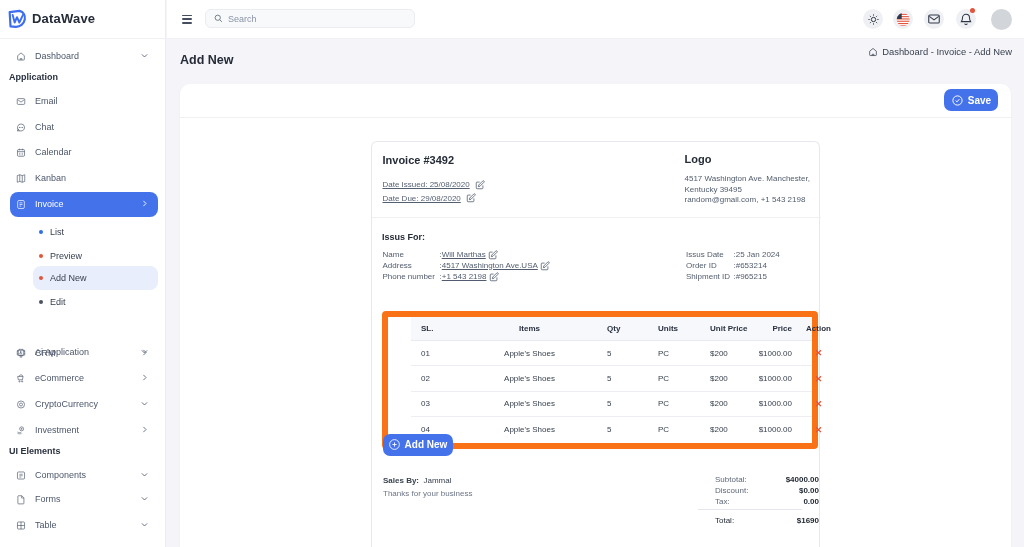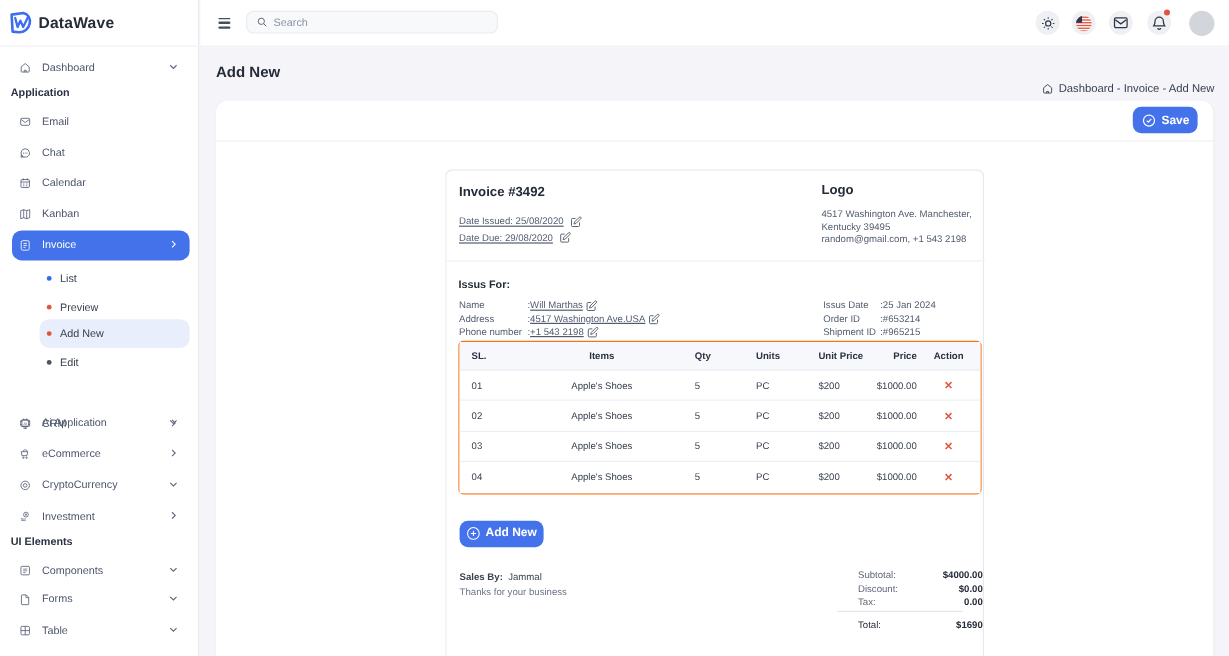--- a/index.html
+++ b/index.html
@@ -21,42 +21,42 @@
 .sub.active { background:#e8eefb; border-radius:8px; }
 
 #topbar { position:absolute; left:167px; top:0; width:857px; height:39px; background:#fff; border-bottom:1px solid #f0f0f5; }
 #burger { position:absolute; left:14.5px; top:14.5px; width:10px; }
 #burger div { height:1.5px; background:#444e5e; margin-bottom:2.4px; border-radius:1px; }
 #search { position:absolute; left:38px; top:9px; width:210px; height:19px; background:#f8f9fb; border:1px solid #ebecf2; border-radius:6px; display:flex; align-items:center; color:#8a93a5; font-size:9px; }
 #search svg { margin-left:8px; margin-right:5px; }
 .tico { position:absolute; top:9px; width:20px; height:20px; border-radius:50%; background:#eef0f4; display:flex; align-items:center; justify-content:center; }
 
 #pgtitle { position:absolute; left:180px; top:52.5px; font-size:12.5px; font-weight:bold; color:#252b37; }
-#crumb { position:absolute; right:12px; top:68px; font-size:9.4px; color:#39414f; display:flex; align-items:center; gap:4px; }
+#crumb { position:absolute; right:12px; top:46px; font-size:9.4px; color:#39414f; display:flex; align-items:center; gap:4px; }
 
 #card { position:absolute; left:180px; top:84px; width:831px; height:480px; background:#fff; border-radius:10px 10px 0 0; box-shadow:0 1px 3px rgba(30,35,60,0.04); }
 #cardhead { position:absolute; left:0; top:0; width:831px; height:34px; border-bottom:1px solid #eef0f4; }
 #savebtn { position:absolute; right:13px; top:5px; width:54px; height:22px; background:#4472eb; border-radius:7px; color:#fff; font-size:10px; font-weight:bold; display:flex; align-items:center; justify-content:center; gap:4px; }
 
 #panel { position:absolute; left:191px; top:56.5px; width:449px; height:424px; border:1px solid #e7e8ee; border-radius:6px 6px 0 0; border-bottom:none; background:#fff; }
 #inv-title { position:absolute; left:10.5px; top:12px; font-size:11px; font-weight:bold; color:#252b37; }
 .dateline { position:absolute; left:10.5px; font-size:8px; color:#555f72; display:flex; align-items:center; gap:5px; }
 .dateline .u { text-decoration:underline; }
 #logoblk { position:absolute; left:312.5px; top:11.5px; }
 #logoblk .h { font-size:11px; font-weight:bold; color:#252b37; }
 #logoblk .adr { margin-top:9px; font-size:8px; line-height:10.5px; color:#525c6e; white-space:nowrap; }
 .hdiv { position:absolute; left:0; width:449px; border-top:1px solid #eef0f4; }
 #issusfor { position:absolute; left:10px; top:90.5px; font-size:9px; font-weight:bold; color:#252b37; }
 .frow { position:absolute; font-size:8px; line-height:9px; color:#525c6e; display:flex; }
 .frow .lab { width:57px; }
 .frow .u { text-decoration:underline; color:#525c6e; }
 .frow2 { position:absolute; left:314px; font-size:8px; line-height:9px; color:#525c6e; display:flex; }
 .frow2 .lab { width:47.5px; }
 
-#itable { position:absolute; left:10px; top:142px; width:436px; border:1px solid #f97316; border-radius:4px; font-size:8px; }
+#itable { position:absolute; left:10px; top:169px; width:436px; border:6px solid #f97316; border-radius:4px; font-size:8px;padding-left:23px; }
 #itable .hrow { display:flex; background:#f7f8fb; height:24.5px; align-items:center; font-weight:bold; font-size:8px; color:#2a3140; border-bottom:1px solid #e9eaf0; }
 #itable .row { display:flex; height:25.4px; align-items:center; color:#39414f; border-bottom:1px solid #edeef3; background:#fff; }
 #itable .row:last-child { border-bottom:none; }
 #itable .hrow>div,#itable .row>div { flex:0 0 auto; }
 .c1 { width:41px; padding-left:10px; }
 .c2 { width:155px;text-align:center; }
 .c3 { width:51px; }
 .c4 { width:52px; }
 .c5 { width:44px; }
 .c6 { width:38px; text-align:right; }

